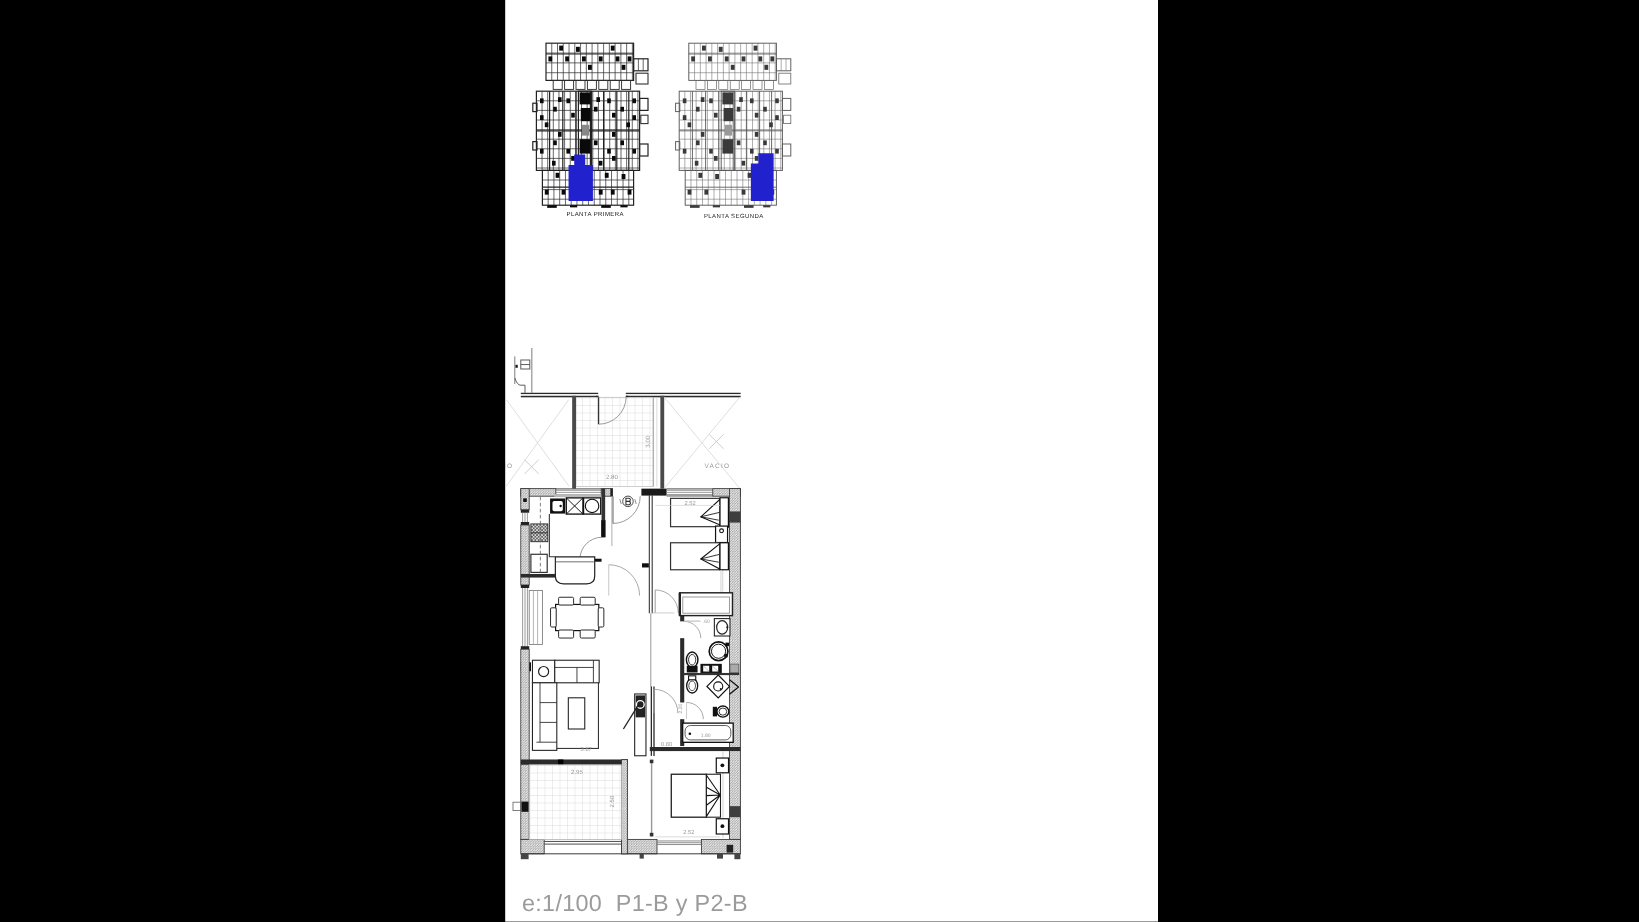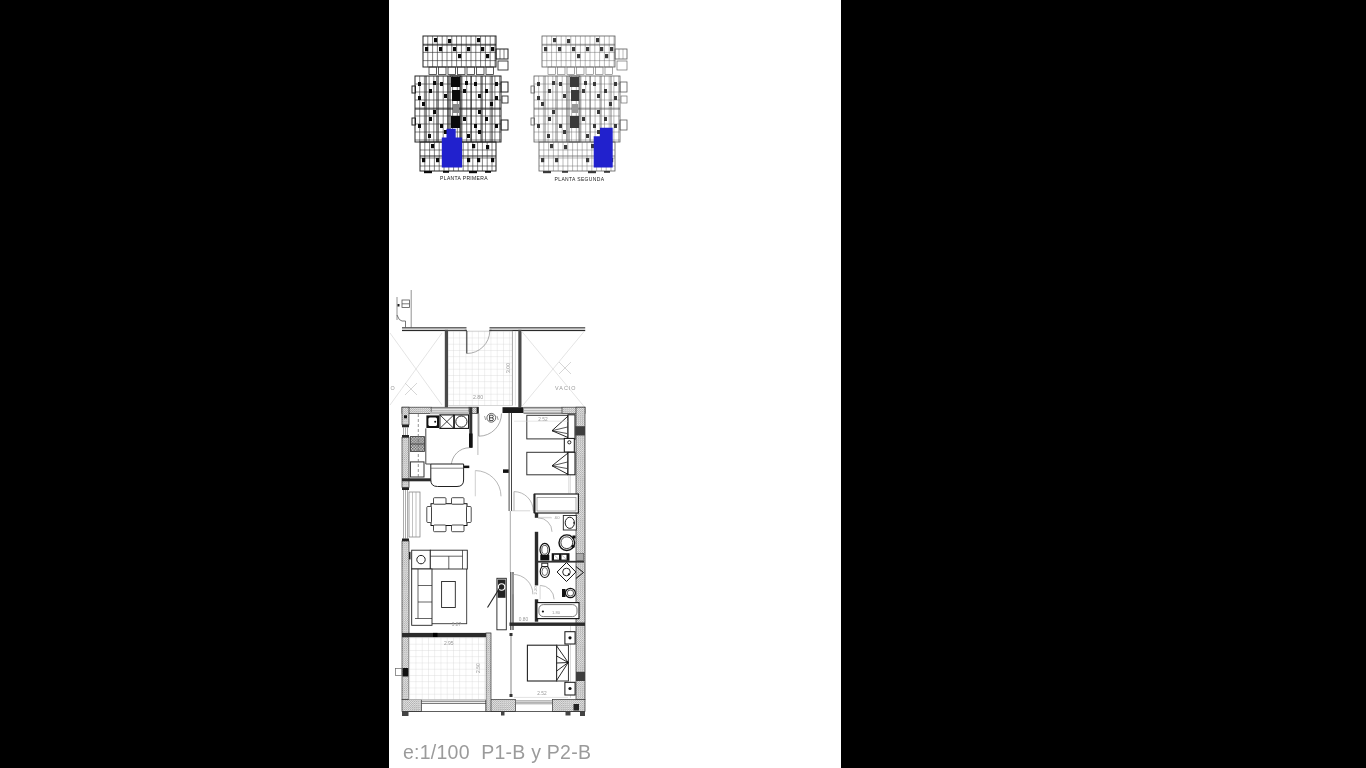--- a/index.html
+++ b/index.html
@@ -1,16 +1,16 @@
 <!DOCTYPE html>
 <html><head>
 <meta charset="utf-8">
 <style>
 html,body{margin:0;padding:0;background:#000;width:1366px;height:768px;overflow:hidden;}
-#page{position:absolute;left:389px;top:0;width:452px;height:768px;background:#fff;}
+#page{position:absolute;left:421px;top:0;width:544px;height:768px;background:#fff;}
 </style>
 </head>
 <body>
 
 <div id="page">
 <svg width="544" height="768" viewBox="411 0 544 768" style="opacity:0.999">
 <defs>
 <pattern id="hatch" width="2.1" height="2.1" patternUnits="userSpaceOnUse">
   <rect width="2.1" height="2.1" fill="#e3e3e3"></rect>
   <path d="M-0.5,2.6 L2.6,-0.5 M0.55,3.15 L3.15,0.55" stroke="#858585" stroke-width="0.45"></path>

